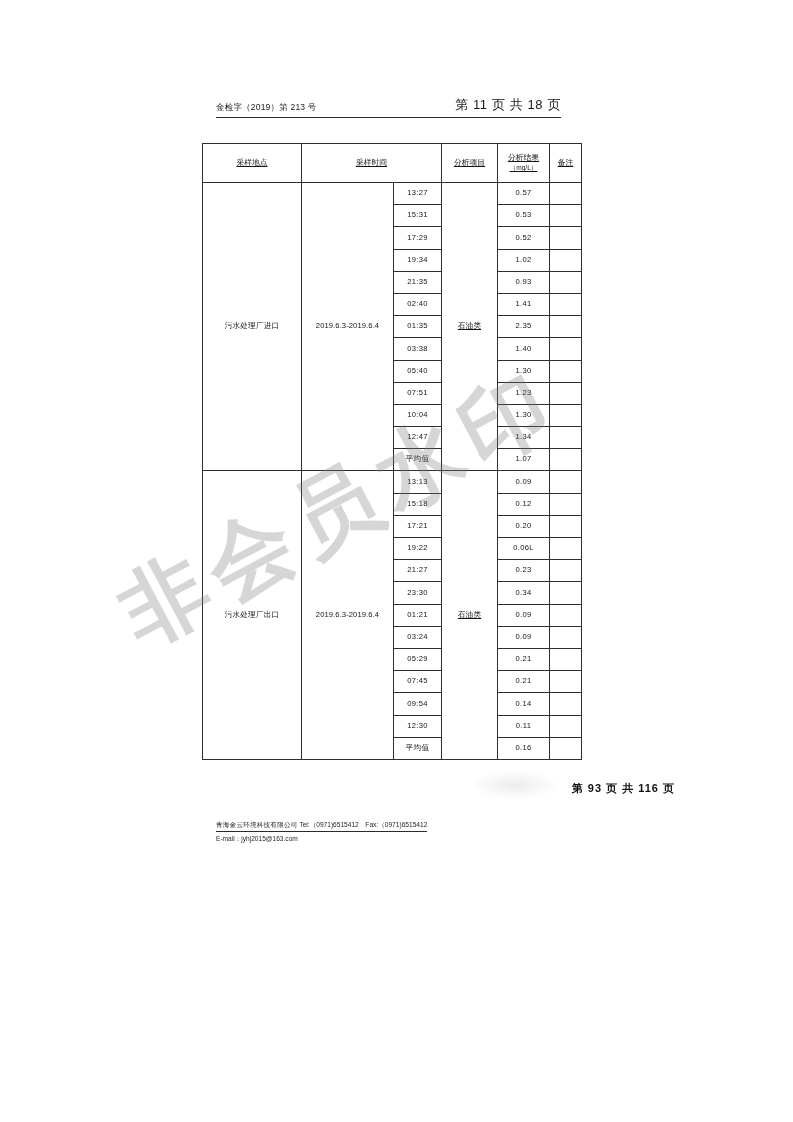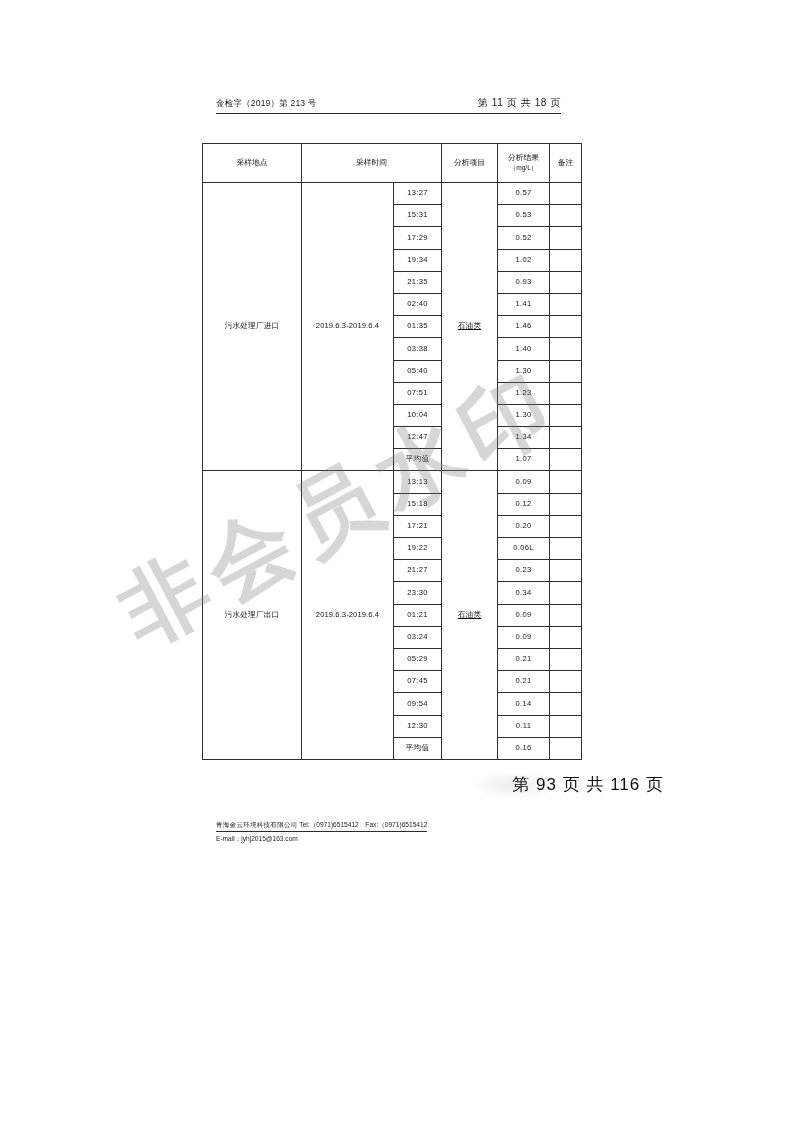--- a/index.html
+++ b/index.html
@@ -31,21 +31,21 @@
     width: 345px;
     display: flex;
     justify-content: space-between;
     align-items: flex-end;
     font-size: 8.5px;
     letter-spacing: 0.2px;
     border-bottom: 1px solid #2b2b2b;
     padding-bottom: 3px;
   }
   .doc-header .right {
-    font-size: 10px;
+    font-size: 13px;
     letter-spacing: 0.6px;
   }
 
   
   .tbl-wrap {
     position: absolute;
     left: 202px;
     top: 143px;
     width: 379px;
   }
@@ -60,20 +60,21 @@
     font-size: 7.6px;
     text-align: center;
     vertical-align: middle;
     padding: 0;
     line-height: 1.15;
     color: #141414;
   }
   table.report thead td {
     height: 38px;
     font-size: 7.8px;
+    text-decoration: underline;
   }
   .unit-sub {
     display: block;
     font-size: 6.6px;
     margin-top: 1px;
   }
   td.time-cell   { height: 21.2px; letter-spacing: 0.3px; }
   td.val-cell    { height: 21.2px; letter-spacing: 0.3px; }
   td.note-cell   { height: 21.2px; }
   td.site-cell   { font-size: 7.6px; letter-spacing: 0.2px; }
@@ -115,25 +116,25 @@
     display: inline-block;
     padding-bottom: 1px;
     white-space: nowrap;
   }
   .footer-line1 .cn { letter-spacing: 0.2px; }
   .footer-line2 { white-space: nowrap; margin-top: 2px; }
 
   
   .page-number {
     position: absolute;
-    right: 129px;
+    right: 118px;
     bottom: 72px;
-    font-size: 17px;
+    font-size: 11px;
     letter-spacing: 1px;
-    font-weight: normal;
+    font-weight: bold;
     color: #111;
   }
 
   
   .smudge {
     position: absolute;
     left: 470px;
     top: 770px;
     width: 90px;
     height: 30px;
@@ -203,21 +204,21 @@
           <td class="val-cell">0.93</td>
           <td class="note-cell"></td>
         </tr>
         <tr>
           <td class="time-cell">02:40</td>
           <td class="val-cell">1.41</td>
           <td class="note-cell"></td>
         </tr>
         <tr>
           <td class="time-cell">01:35</td>
-          <td class="val-cell">1.46</td>
+          <td class="val-cell">2.35</td>
           <td class="note-cell"></td>
         </tr>
         <tr>
           <td class="time-cell">03:38</td>
           <td class="val-cell">1.40</td>
           <td class="note-cell"></td>
         </tr>
         <tr>
           <td class="time-cell">05:40</td>
           <td class="val-cell">1.30</td>

